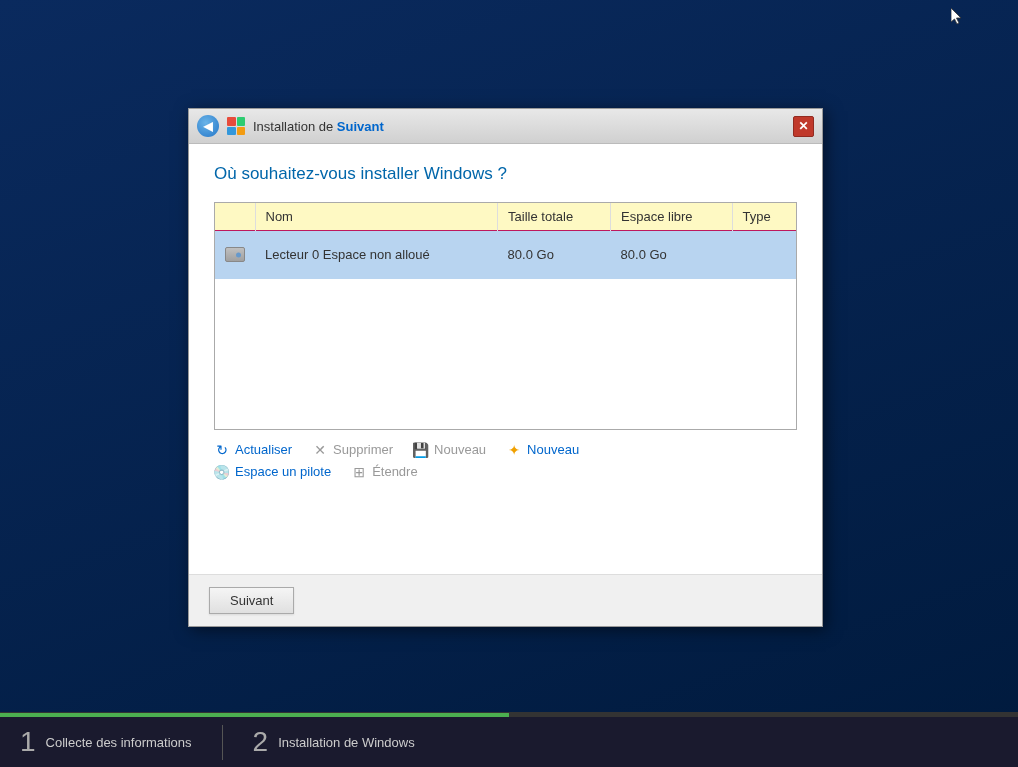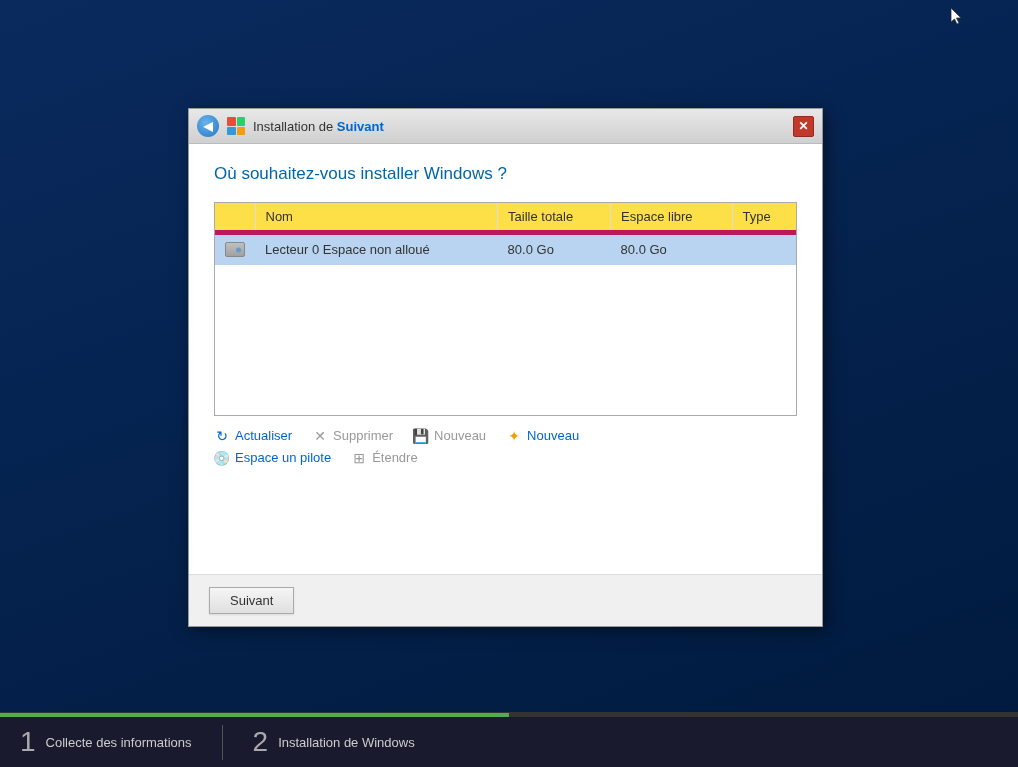--- a/index.html
+++ b/index.html
@@ -169,38 +169,38 @@
       background: white;
     }
 
     .partition-table {
       width: 100%;
       border-collapse: collapse;
       font-size: 13px;
     }
 
     .partition-table thead tr {
-      background: #fde047;
-      border-bottom: 5px solid #be185d;
+      background: #fef9c3;
+      border-bottom: 1px solid #be185d;
     }
 
     .partition-table thead th {
       padding: 6px 10px;
       text-align: left;
       font-weight: normal;
       color: #333;
       border-right: 1px solid #ddd;
     }
 
     .partition-table thead th:last-child {
       border-right: none;
     }
 
     .partition-table tbody tr {
-      height: 32px;
+      height: 48px;
     }
 
     .partition-table tbody tr.selected {
       background: #b8d4f0;
     }
 
     .partition-table tbody td {
       padding: 5px 10px;
       color: #333;
       font-size: 13px;

